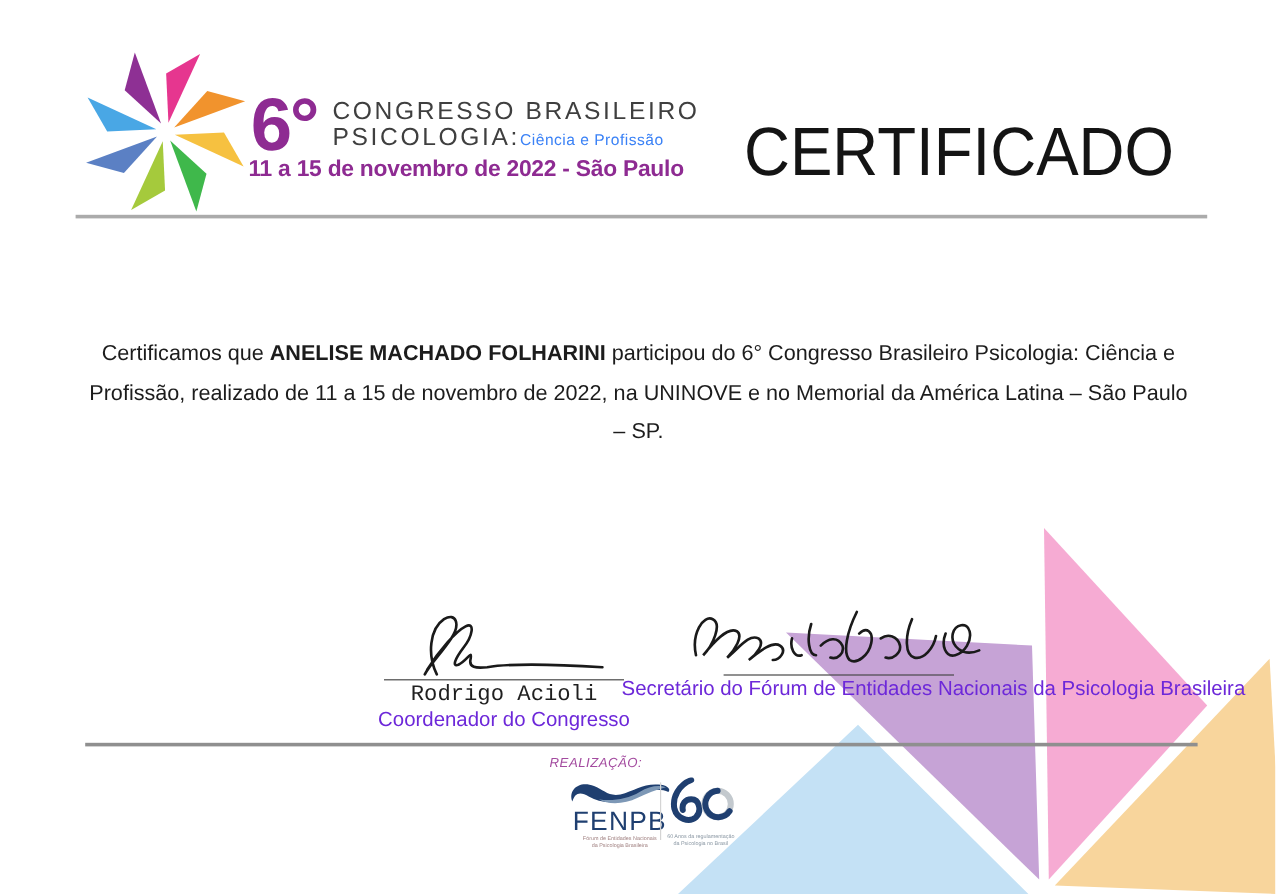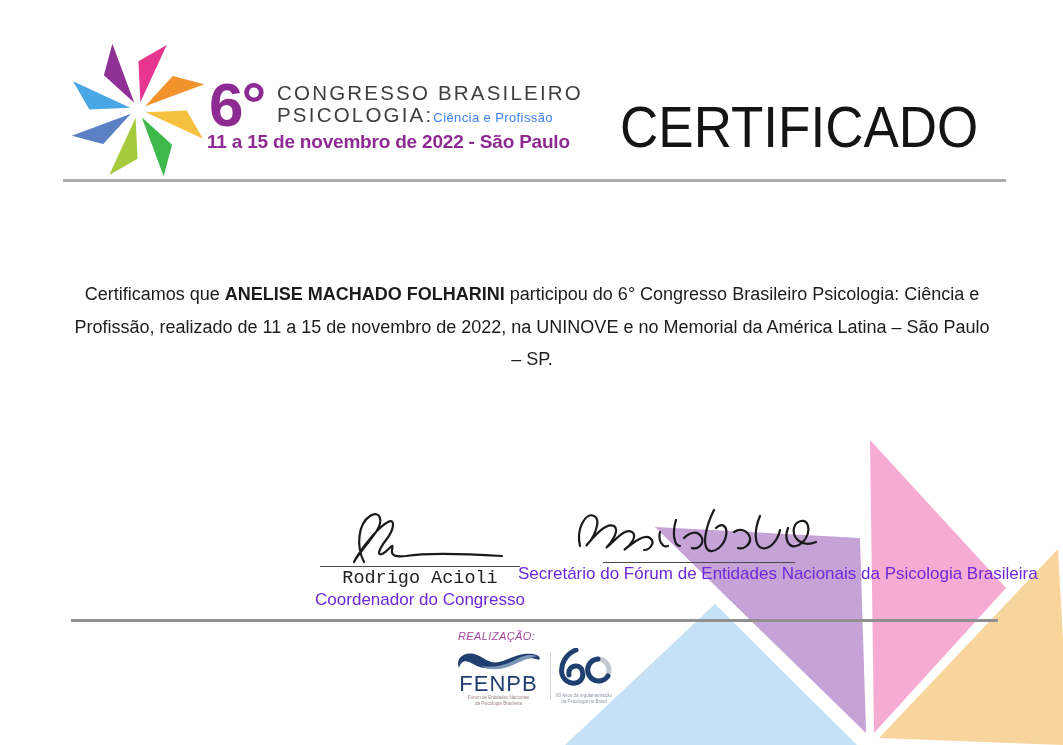--- a/index.html
+++ b/index.html
@@ -43,21 +43,21 @@
   #sig-left{left:300px;top:508px;width:240px;}
   #sig-right{left:518px;top:502px;width:362px;}
   .sig-scribble{display:block;margin:0 auto;}
   .sig-line{height:0;border-top:1.6px solid #4a4a4a;margin:0 auto;}
   #sig-left .sig-line{width:200px;}
   #sig-right .sig-line{width:192px;}
   .sig-name{font-size:18.5px;color:#1f1f1f;margin-top:2px;line-height:20px;font-family:Liberation Mono, monospace;}
   .sig-role{font-size:17px;color:#6d28d9;margin-top:1px;white-space:nowrap;}
   
   .real-label{left:458px;top:630px;font-size:11px;color:#a34a9f;letter-spacing:0.4px;z-index:2;font-style:italic;}
-  #fenpb{left:450px;top:648px;width:97px;text-align:center;z-index:2;}
+  #fenpb{left:468px;top:648px;width:97px;text-align:center;z-index:2;}
   .fenpb-word{font-size:22px;color:#1f3f70;letter-spacing:1px;line-height:20px;margin-top:-2px;}
   .logo-caption{font-size:4.5px;line-height:5.5px;margin-top:1px;}
   #fenpb .logo-caption{color:#a08080;}
   #logo-divider{left:550px;top:652px;width:1px;height:48px;background:#d4d4d4;z-index:2;}
   #sixty{left:554px;top:648px;width:60px;text-align:center;z-index:2;}
   #sixty .logo-caption{color:#8a97a3;}
 </style>
 </head>
 <body>
 

